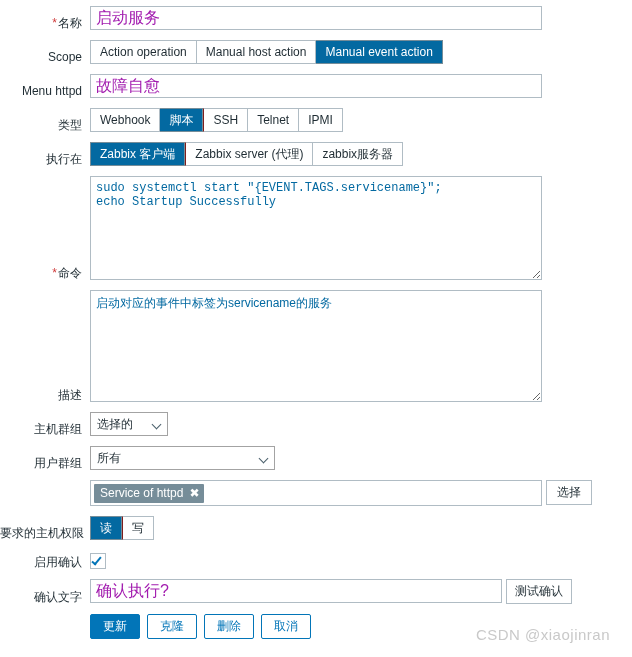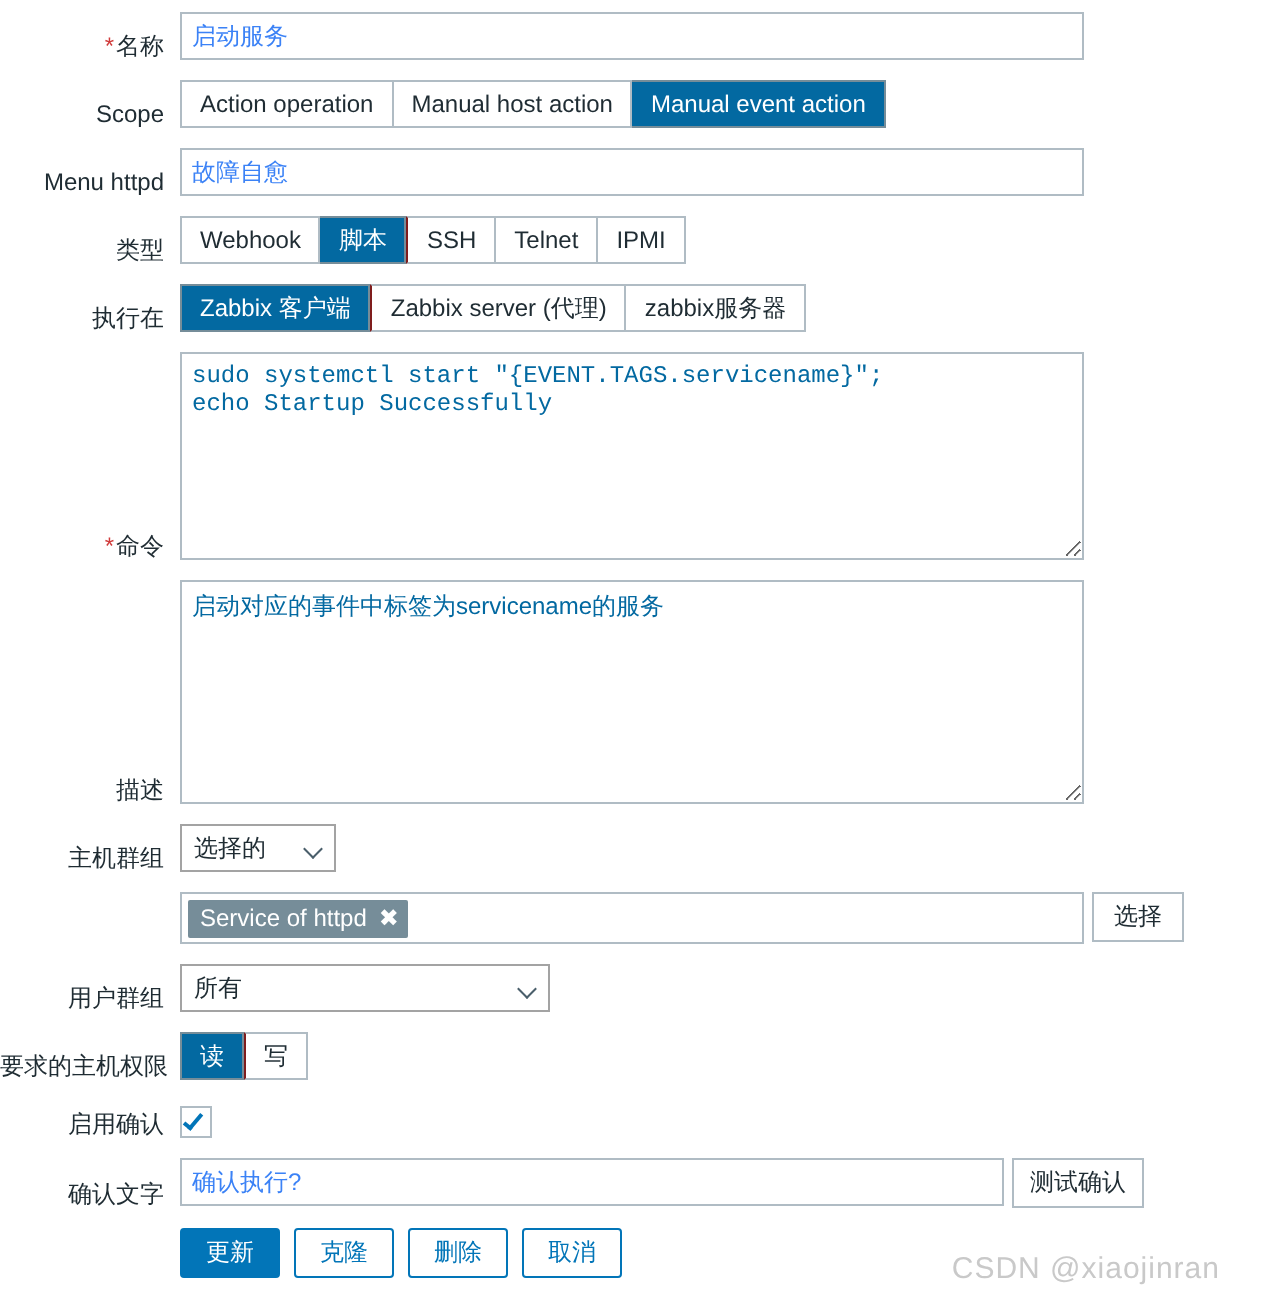--- a/index.html
+++ b/index.html
@@ -36,22 +36,22 @@
   }
   .req { color: #d03b3b; margin-right: 1px; }
   .field { flex: 1; display: flex; align-items: flex-start; }
 
   
   input.txt {
     height: 24px;
     border: 1px solid #b0bcc4;
     background: #fff;
     font-family: "Liberation Sans", "DejaVu Sans", sans-serif;
-    font-size: 12px;
-    color: #3b82f6;
+    font-size: 16px;
+    color: #a21caf;
     padding: 0 5px;
     outline: none;
   }
   input.txt.wide { width: 452px; }
   input.txt.mid  { width: 412px; }
 
   
   .seg { display: inline-flex; }
   .seg .opt {
     height: 24px;
@@ -298,43 +298,43 @@
     <div class="label">主机群组</div>
     <div class="field">
       <div class="sel w-small">
         <span class="val">选择的</span>
         <span class="arrow"></span>
       </div>
     </div>
   </div>
 
   <div class="row">
+    <div class="label">用户群组</div>
+    <div class="field">
+      <div class="sel w-med">
+        <span class="val">所有</span>
+        <span class="arrow"></span>
+      </div>
+    </div>
+  </div>
+
+  <div class="row">
     <div class="label"></div>
     <div class="field">
       <div class="ms">
         <span class="chip">
           <span>Service of httpd</span>
           <span class="x">✖</span>
         </span>
       </div>
       <button class="btn-side">选择</button>
     </div>
   </div>
 
   <div class="row">
-    <div class="label">用户群组</div>
-    <div class="field">
-      <div class="sel w-med">
-        <span class="val">所有</span>
-        <span class="arrow"></span>
-      </div>
-    </div>
-  </div>
-
-  <div class="row">
     <div class="label">要求的主机权限</div>
     <div class="field">
       <div class="seg">
         <div class="opt on">读</div>
         <div class="opt">写</div>
       </div>
     </div>
   </div>
 
   <div class="row">

